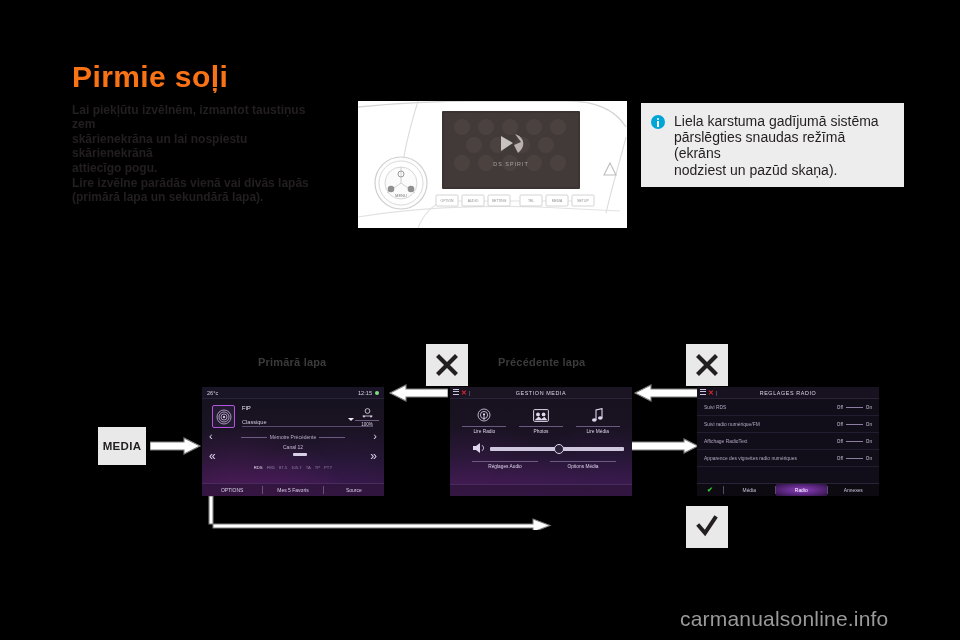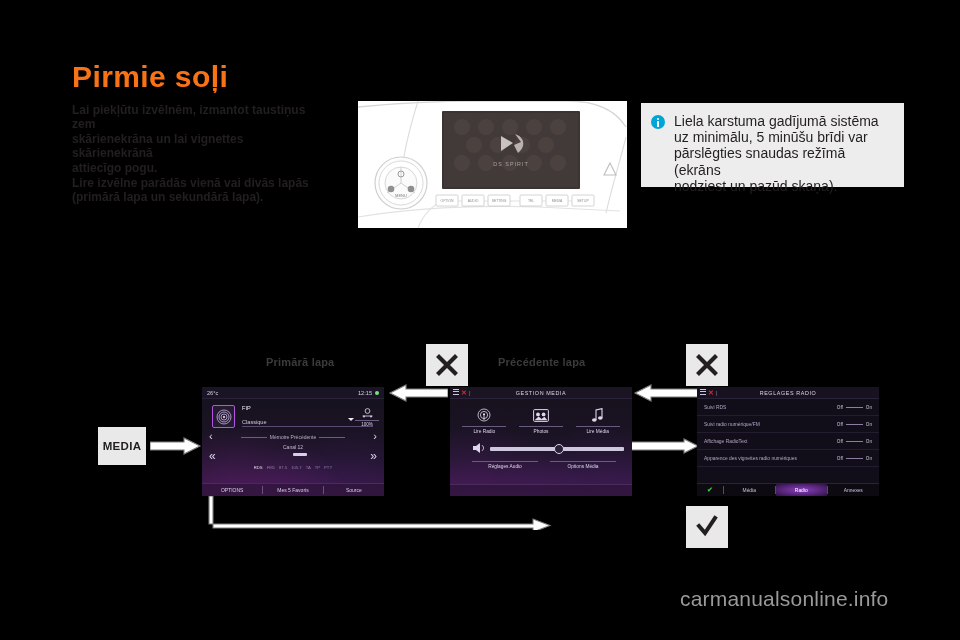--- a/index.html
+++ b/index.html
@@ -60,21 +60,21 @@
     font-size: 14px; line-height: 16.2px; color: #231f20;
   }
   .info-text p { margin: 0; }
 
   
   .flow-label {
     position: absolute;
     font-size: 11px; font-weight: bold; color: #3b3b3b;
     letter-spacing: .2px;
   }
-  #label-primary  { left: 266px; top: 356px; }
+  #label-primary  { left: 258px; top: 356px; }
   #label-secondary{ left: 498px; top: 356px; }
 
   
   .sq-btn {
     position: absolute; width: 42px; height: 42px;
     background: #e9e9e9;
     display: flex; align-items: center; justify-content: center;
   }
   #btn-close-1 { left: 426px; top: 344px; }
   #btn-close-2 { left: 686px; top: 344px; }
@@ -245,34 +245,34 @@
   .set-foot .cell { flex: 1; text-align: center; position: relative; }
   .set-foot .cell.active {
     background: radial-gradient(ellipse at center, #8c3fc0 0%, #4a1f68 70%, #2a1240 100%);
     color: #fff; height: 100%; display: flex; align-items: center; justify-content: center;
   }
   .set-foot .check { flex: 0 0 26px; text-align: center; color: #37c837; font-size: 7px; font-weight: bold; }
   .set-foot .vsep { flex: 0 0 auto; width: .5px; height: 8px; background: #5a4a70; }
 
   
   .watermark {
-    position: absolute; left: 680px; top: 587px;
+    position: absolute; left: 680px; top: 607px;
     font-size: 21px; color: #9a9a9a; letter-spacing: .2px;
   }
 </style>
 </head>
 <body>
 
 <div class="page">
 
   <div class="title">Pirmie soļi</div>
 
   <div class="intro">
     <p>Lai piekļūtu izvēlnēm, izmantot taustiņus zem</p>
-    <p>skārienekrāna un lai vignettes skārienekrānā</p>
+    <p>skārienekrāna un lai nospiestu skārienekrānā</p>
     <p>attiecīgo pogu.</p>
     <p class="gap">Lire izvēlne parādās vienā vai divās lapās</p>
     <p>(primārā lapa un sekundārā lapa).</p>
   </div>
 
   <div class="dash">
     <svg width="269" height="127" viewBox="0 0 269 127">
       <rect x="0" y="0" width="269" height="127" fill="#ffffff"></rect>
 
       <path d="M0 6 C40 2 80 0 120 0 L210 0 C240 0 258 10 268 26" fill="none" stroke="#d6d6d6" stroke-width="1.3"></path>
@@ -331,21 +331,20 @@
       </g>
 
       <path d="M252 62 L258 74 L246 74 Z" fill="none" stroke="#bdbdbd" stroke-width="1.1"></path>
     </svg>
   </div>
 
   <div class="infobox">
     <span class="info-icon"></span>
     <div class="info-text">
       <p>Liela karstuma gadījumā sistēma</p>
-      <p>uz minimālu, 5 minūšu brīdi var</p>
       <p>pārslēgties snaudas režīmā (ekrāns</p>
       <p>nodziest un pazūd skaņa).</p>
     </div>
   </div>
 
   <div class="flow-label" id="label-primary">Primārā lapa</div>
   <div class="flow-label" id="label-secondary">Précédente lapa</div>
 
   <div class="sq-btn" id="btn-close-1">
     <svg width="24" height="24" viewBox="0 0 24 24">

